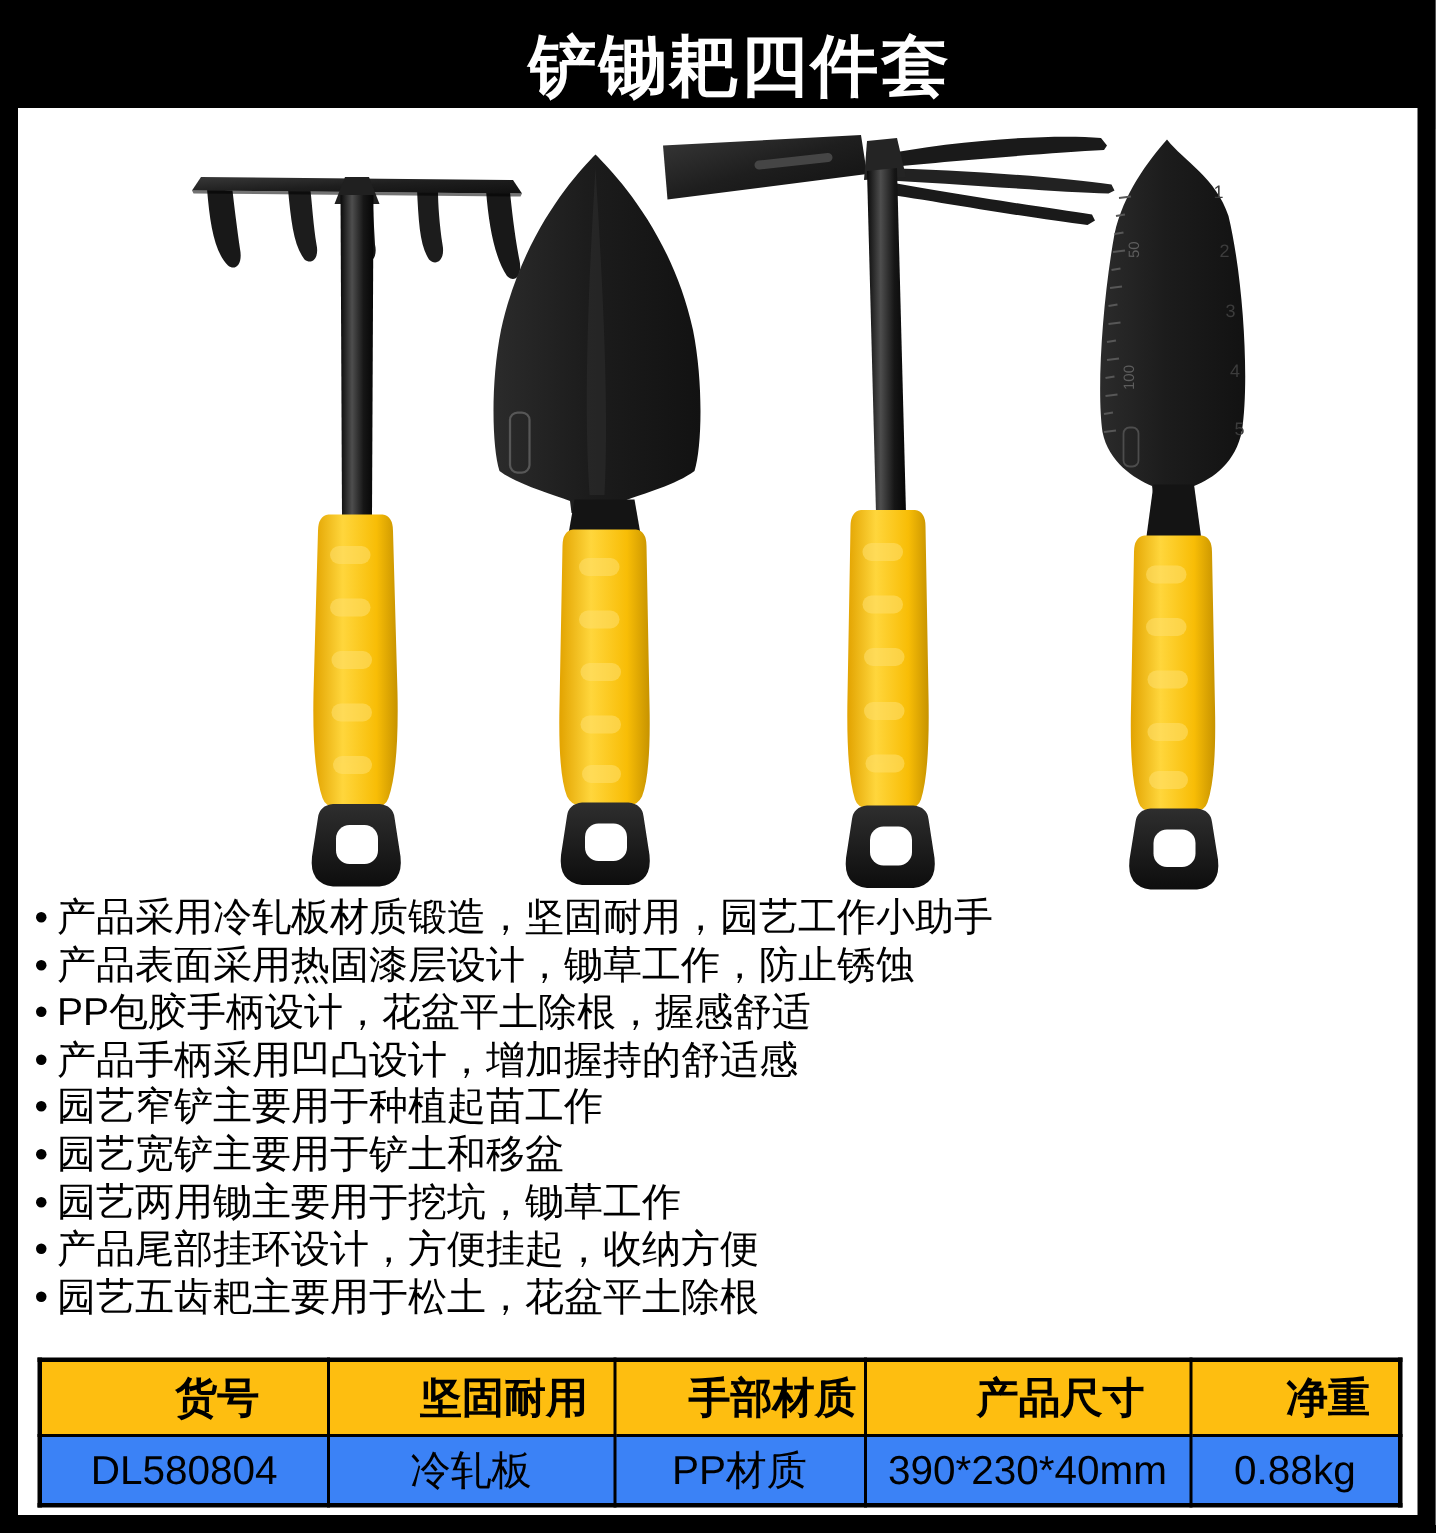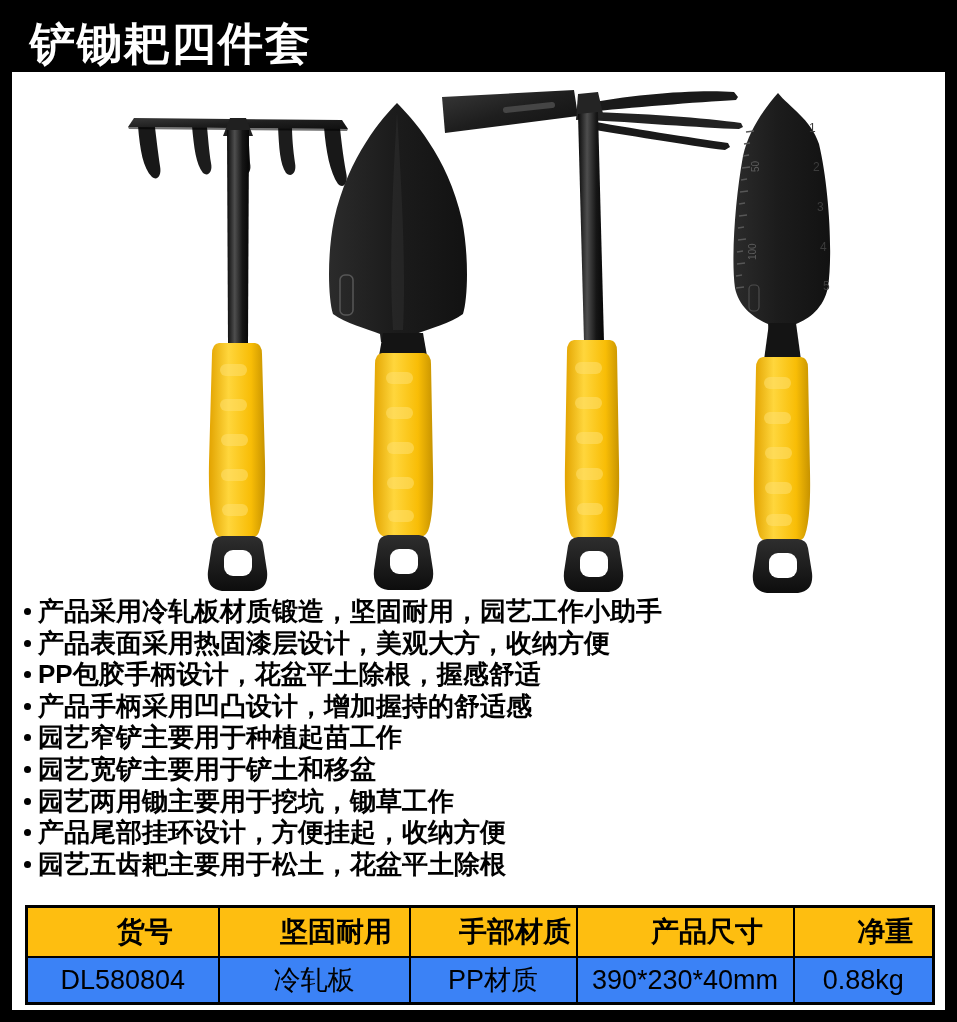--- a/index.html
+++ b/index.html
@@ -5,33 +5,33 @@
   html,body{margin:0;padding:0;background:#555;}
   .page{
     position:relative;
     width:957px;height:1022px;
     background:#000;
     font-family:"Liberation Sans","DejaVu Sans",sans-serif;
     overflow:hidden;
   }
   .header{
     position:absolute;top:0;left:0;right:0;height:86px;
-    background:#000;display:flex;align-items:center;padding-left:30px;box-sizing:border-box;
+    background:#000;display:flex;align-items:center;padding-left:30px;box-sizing:border-box;justify-content:center;
   }
   .title{
     color:#fff;font-size:45px;font-weight:bold;letter-spacing:2px;line-height:1;
   }
   .content{
     position:absolute;top:72px;left:12px;right:12px;bottom:12px;
     background:#fff;
   }
   .product-svg{position:absolute;top:0;left:0;}
   .features{
     position:absolute;top:524px;left:12px;right:6px;
-    margin:0;padding:0;list-style:none;font-weight:bold;
+    margin:0;padding:0;list-style:none;
   }
   .features li{
     font-size:26px;line-height:31.6px;color:#000;white-space:nowrap;
   }
   .features li::before{
     content:"";display:inline-block;width:7px;height:7px;background:#000;
     border-radius:50%;margin-right:7px;vertical-align:5px;
   }
   .spec-table{
     position:absolute;top:833px;left:13px;width:907px;
@@ -199,21 +199,21 @@
           <rect x="753" y="410" width="27" height="12" rx="6"></rect>
           <rect x="754" y="442" width="26" height="12" rx="6"></rect>
         </g>
         <path d="M755,467 L786,467 Q795,468 796,476 L800,501 Q802,519 786,521 L755,521 Q739,519 741,501 L745,476 Q746,468 755,467 Z" fill="url(#gradCap)"></path>
         <rect x="757" y="481" width="28" height="25" rx="9" fill="#ffffff"></rect>
       </g>
     </svg>
 
     <ul class="features">
       <li>产品采用冷轧板材质锻造，坚固耐用，园艺工作小助手</li>
-      <li>产品表面采用热固漆层设计，美观大方，收纳方便</li>
+      <li>产品表面采用热固漆层设计，锄草工作，防止锈蚀</li>
       <li>PP包胶手柄设计，花盆平土除根，握感舒适</li>
       <li>产品手柄采用凹凸设计，增加握持的舒适感</li>
       <li>园艺窄铲主要用于种植起苗工作</li>
       <li>园艺宽铲主要用于铲土和移盆</li>
       <li>园艺两用锄主要用于挖坑，锄草工作</li>
       <li>产品尾部挂环设计，方便挂起，收纳方便</li>
       <li>园艺五齿耙主要用于松土，花盆平土除根</li>
     </ul>
 
     <table class="spec-table">

